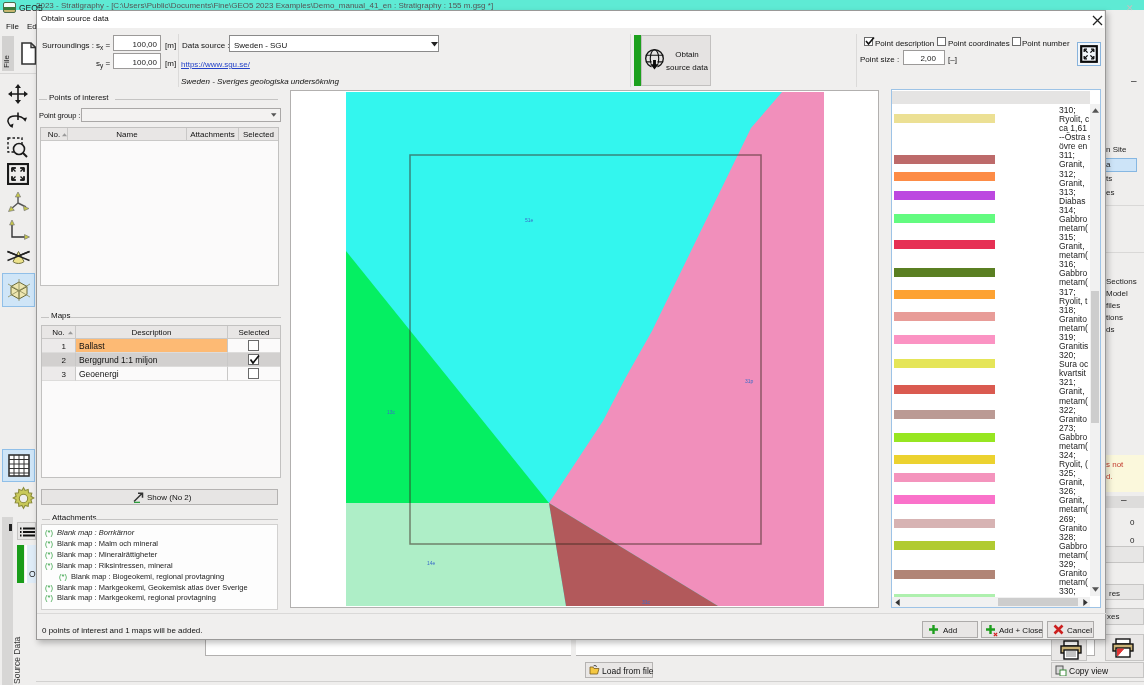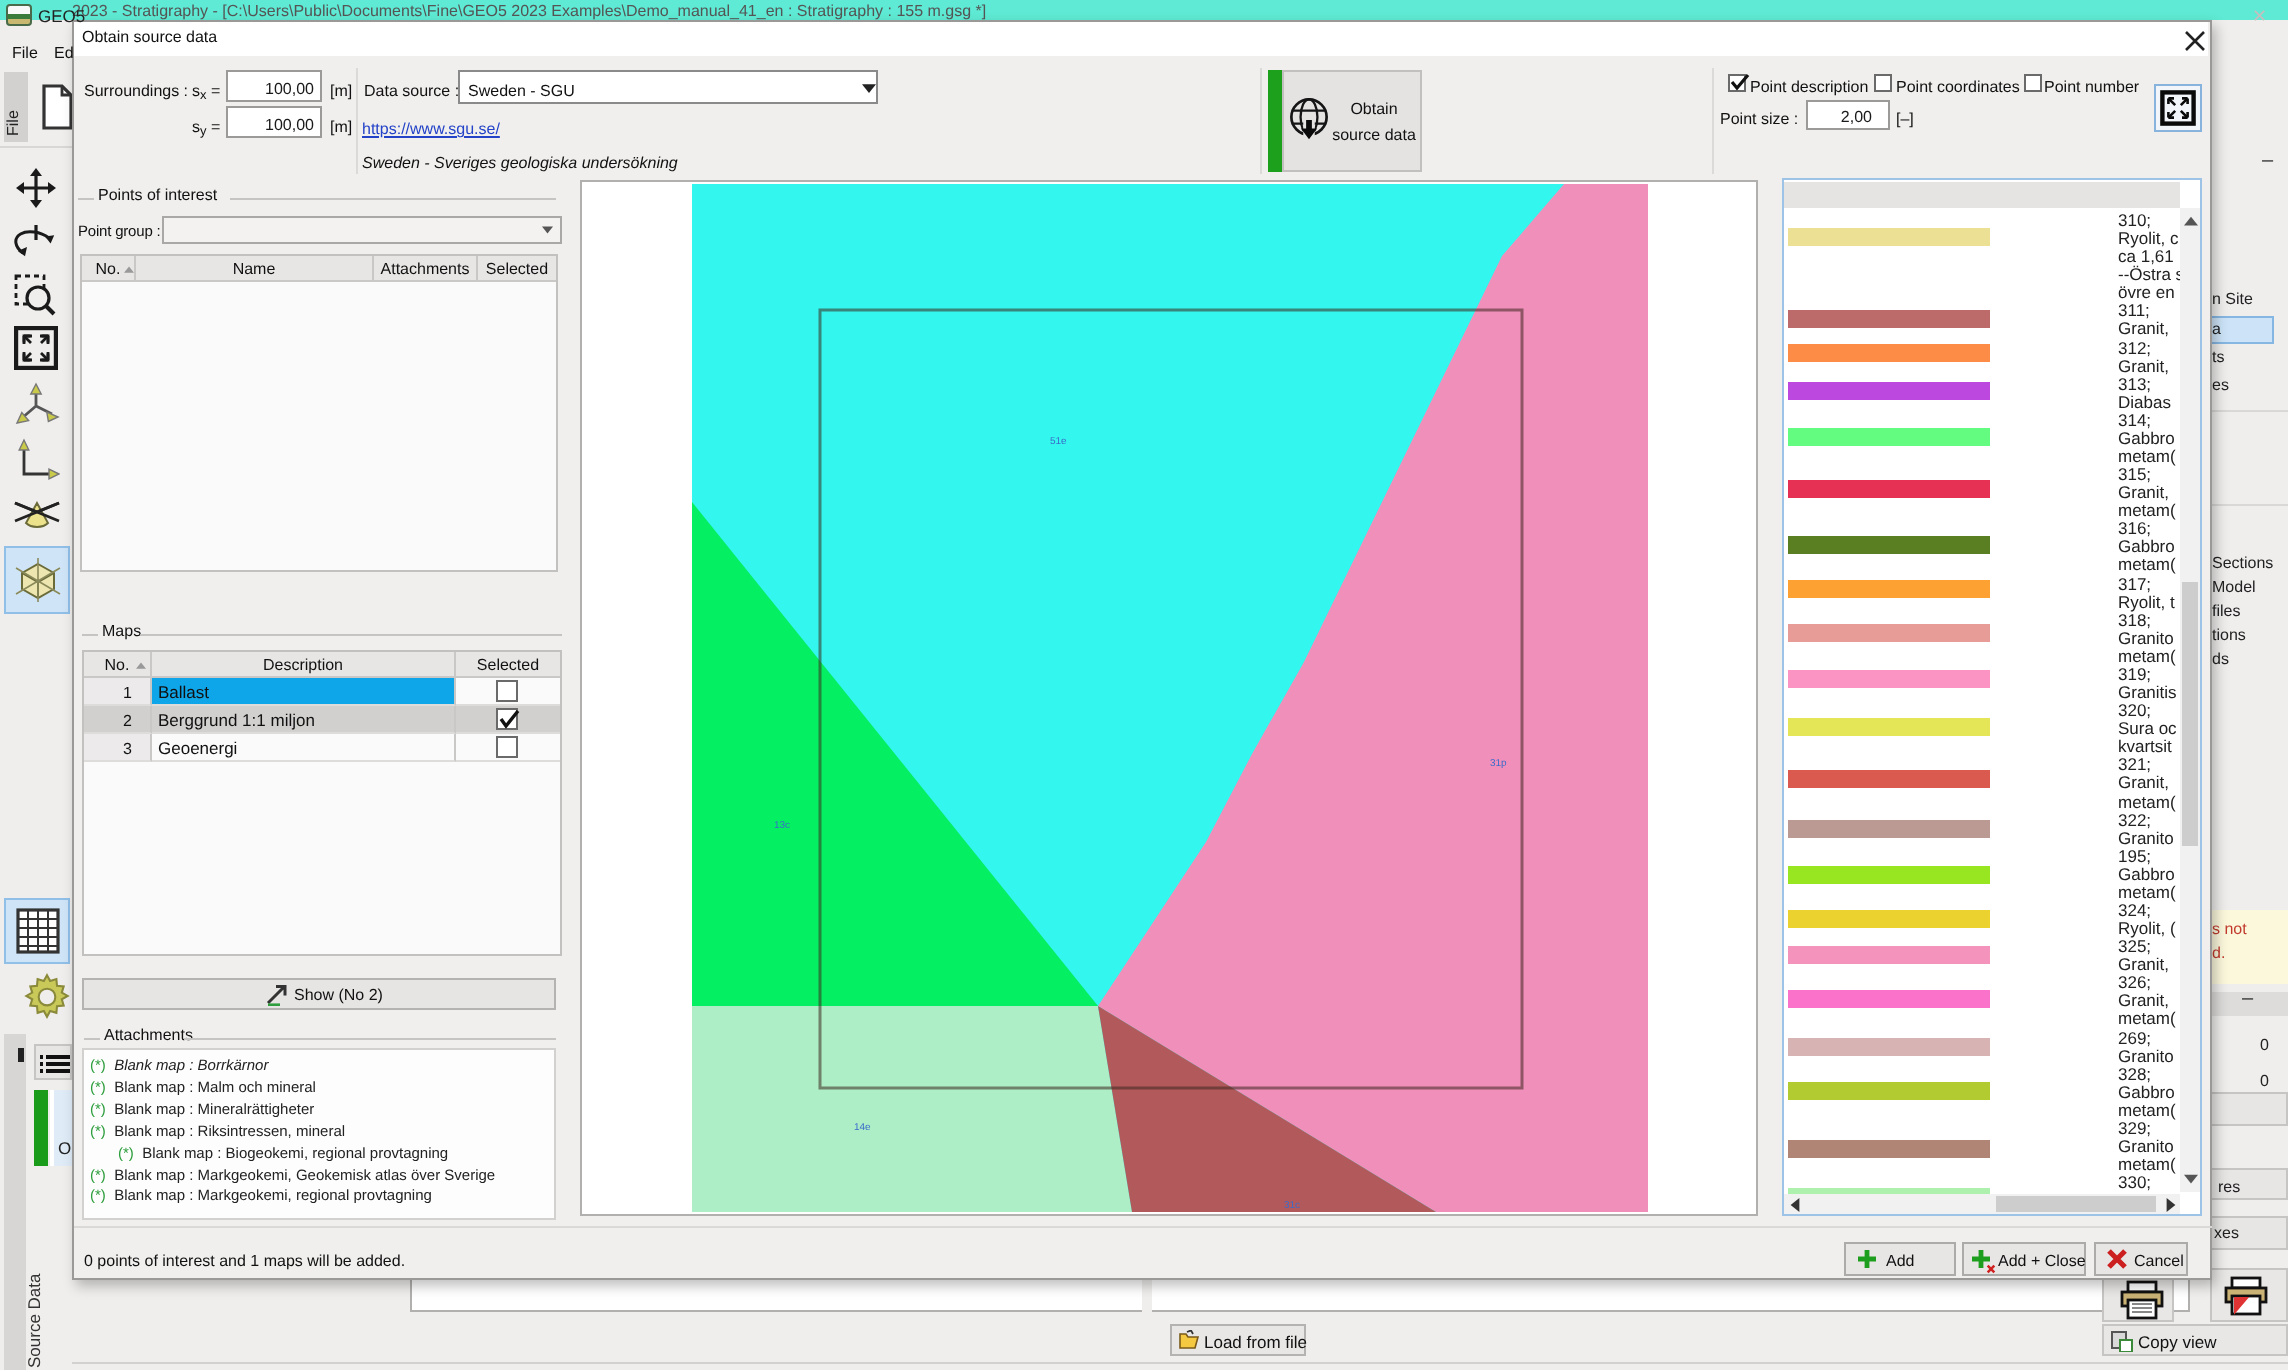--- a/index.html
+++ b/index.html
@@ -216,21 +216,21 @@
     <div class="t" style="left:14px;top:300px;font-size:8px;color:#111;">Maps</div>
 <div class="ab" style="left:33px;top:306px;width:211px;height:1px;background:#c5c4c3;"></div>
 <div class="ab" style="left:4px;top:314px;width:240px;height:153px;background:#fbfafa;border:1px solid #c2c1c0;"></div>
 <div class="ab" style="left:5px;top:315px;width:34px;height:13px;background:#e8e6e5;border-right:1px solid #c9c8c7;border-bottom:1px solid #c9c8c7;font-size:8px;text-align:center;color:#111;padding-top:2px;">No.</div>
 <div class="ab" style="left:39px;top:315px;width:152px;height:13px;background:#e8e6e5;border-right:1px solid #c9c8c7;border-bottom:1px solid #c9c8c7;font-size:8px;text-align:center;color:#111;padding-top:2px;">Description</div>
 <div class="ab" style="left:191px;top:315px;width:52px;height:13px;background:#e8e6e5;border-right:1px solid #c9c8c7;border-bottom:1px solid #c9c8c7;font-size:8px;text-align:center;color:#111;padding-top:2px;border-right:none;">Selected</div>
 <svg class="ab" style="left:31px;top:320px;" width="5" height="3.5" viewBox="0 0 8 5">
       <path d="M0 5 h8 L4 0 Z" fill="#999"></path>
     </svg>
 <div class="ab" style="left:5px;top:328px;width:34px;height:14px;background:#eceaea;border-right:1px solid #c9c8c7;border-bottom:1px solid #dddcdb;font-size:8px;text-align:right;padding:3px 9px 0 0;color:#111;">1</div>
-<div class="ab" style="left:39px;top:328px;width:152px;height:14px;background:#0ea5e9;border-right:1px solid #c9c8c7;border-bottom:1px solid #dddcdb;font-size:8.5px;padding:2px 0 0 3px;color:#111;">Ballast</div>
+<div class="ab" style="left:39px;top:328px;width:152px;height:14px;background:#fdba74;border-right:1px solid #c9c8c7;border-bottom:1px solid #dddcdb;font-size:8.5px;padding:2px 0 0 3px;color:#111;">Ballast</div>
 <div class="ab" style="left:191px;top:328px;width:52px;height:14px;background:#fbfafa;border-bottom:1px solid #dddcdb;"></div>
 <div class="ab" style="left:211px;top:329px;width:11px;height:11px;background:#fff;border:1px solid #6a6a6a;"></div>
 <div class="ab" style="left:5px;top:342px;width:34px;height:14px;background:#d2d0cf;border-right:1px solid #c9c8c7;border-bottom:1px solid #dddcdb;font-size:8px;text-align:right;padding:3px 9px 0 0;color:#111;">2</div>
 <div class="ab" style="left:39px;top:342px;width:152px;height:14px;background:#d2d0cf;border-right:1px solid #c9c8c7;border-bottom:1px solid #dddcdb;font-size:8.5px;padding:2px 0 0 3px;color:#111;">Berggrund 1:1 miljon</div>
 <div class="ab" style="left:191px;top:342px;width:52px;height:14px;background:#d2d0cf;border-bottom:1px solid #dddcdb;"></div>
 <div class="ab" style="left:211px;top:343px;width:11px;height:11px;background:#fff;border:1px solid #6a6a6a;"></div>
 <svg class="ab" style="left:211px;top:342px;" width="13" height="13" viewBox="0 0 13 13">
       <path d="M2.5 6.5 L5 10 L11 2.5" fill="none" stroke="#111" stroke-width="1.7"></path>
     </svg>
 <div class="ab" style="left:5px;top:356px;width:34px;height:14px;background:#eceaea;border-right:1px solid #c9c8c7;border-bottom:1px solid #dddcdb;font-size:8px;text-align:right;padding:3px 9px 0 0;color:#111;">3</div>
@@ -336,21 +336,21 @@
 <div style="white-space:nowrap;">319;</div>
 <div style="white-space:nowrap;">Granitis</div>
 <div style="white-space:nowrap;">320;</div>
 <div style="white-space:nowrap;">Sura oc</div>
 <div style="white-space:nowrap;">kvartsit</div>
 <div style="white-space:nowrap;">321;</div>
 <div style="white-space:nowrap;">Granit,</div>
 <div style="white-space:nowrap;">metam(</div>
 <div style="white-space:nowrap;">322;</div>
 <div style="white-space:nowrap;">Granito</div>
-<div style="white-space:nowrap;">195;</div>
+<div style="white-space:nowrap;">273;</div>
 <div style="white-space:nowrap;">Gabbro</div>
 <div style="white-space:nowrap;">metam(</div>
 <div style="white-space:nowrap;">324;</div>
 <div style="white-space:nowrap;">Ryolit, (</div>
 <div style="white-space:nowrap;">325;</div>
 <div style="white-space:nowrap;">Granit,</div>
 <div style="white-space:nowrap;">326;</div>
 <div style="white-space:nowrap;">Granit,</div>
 <div style="white-space:nowrap;">metam(</div>
 <div style="white-space:nowrap;">269;</div>

